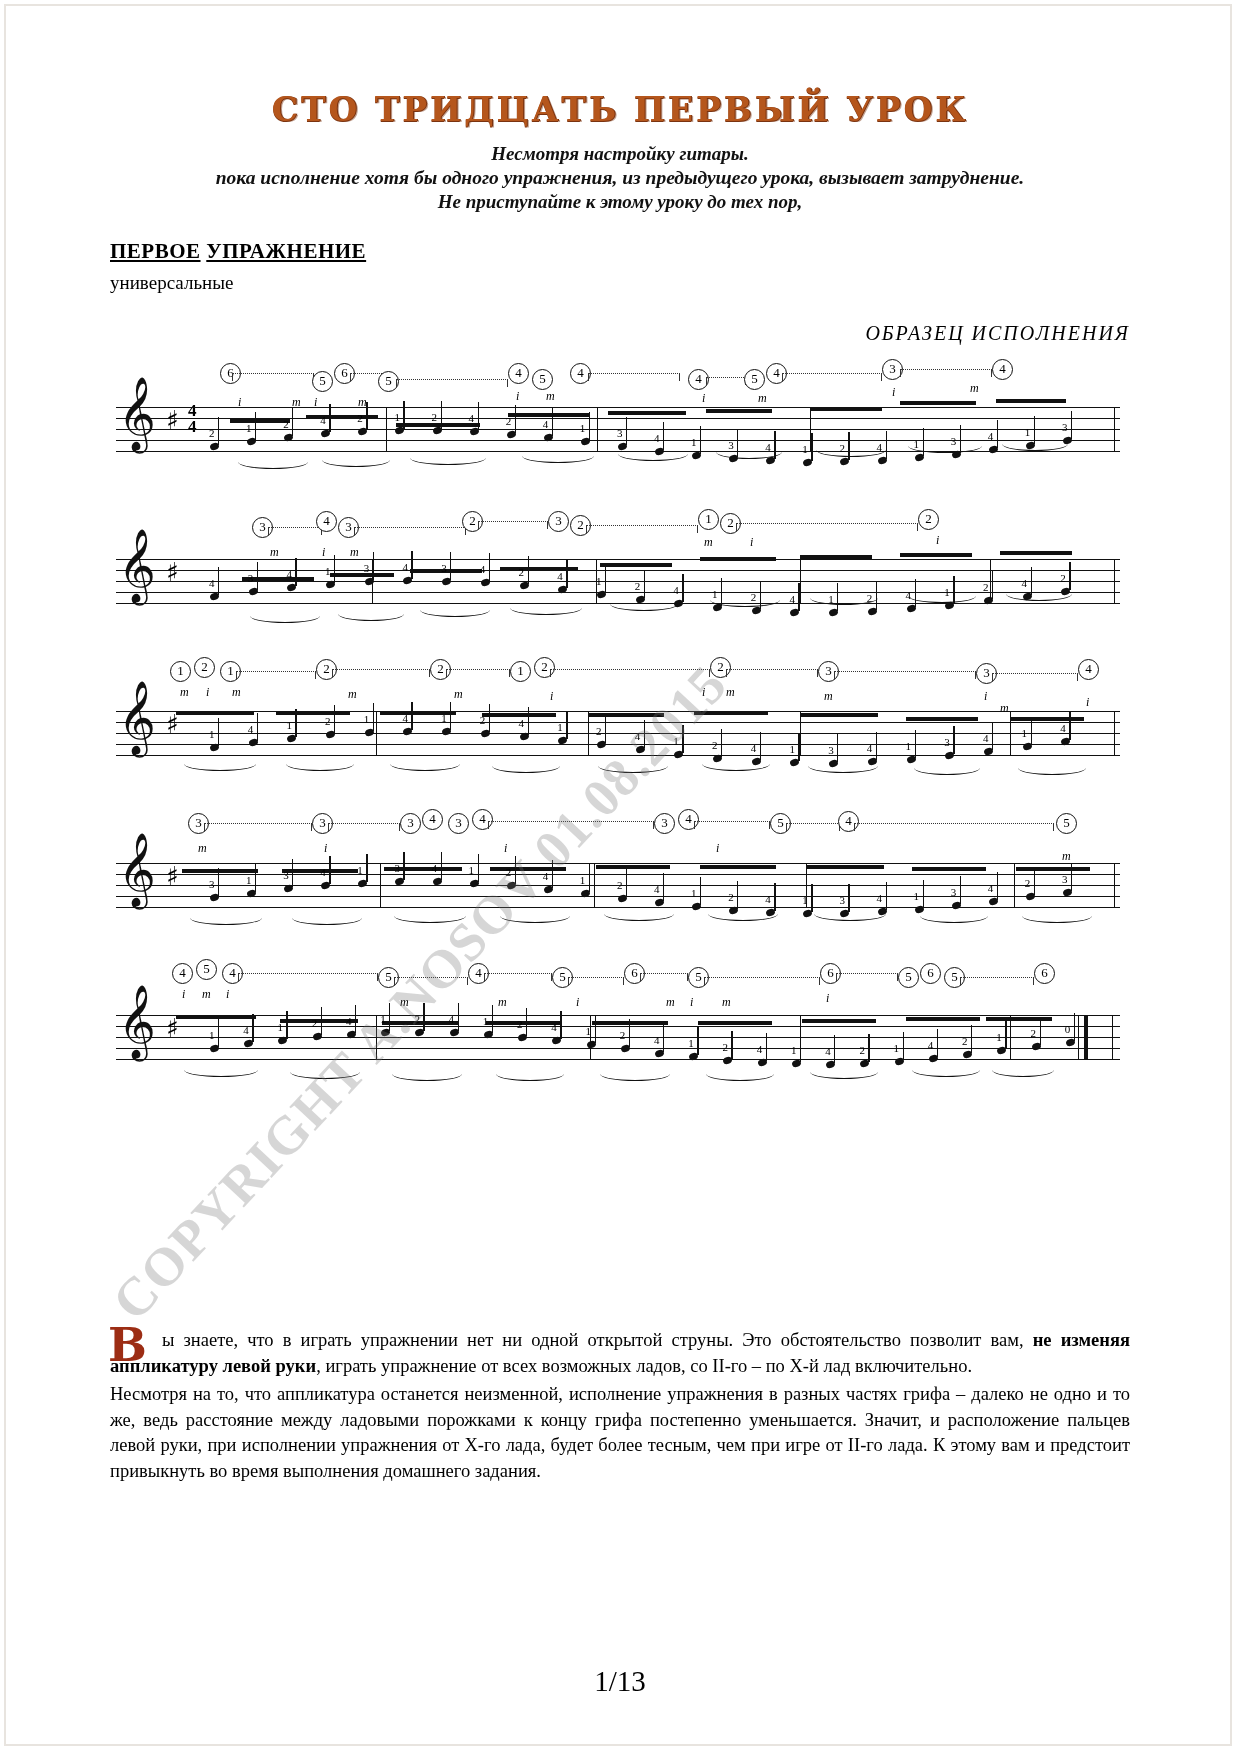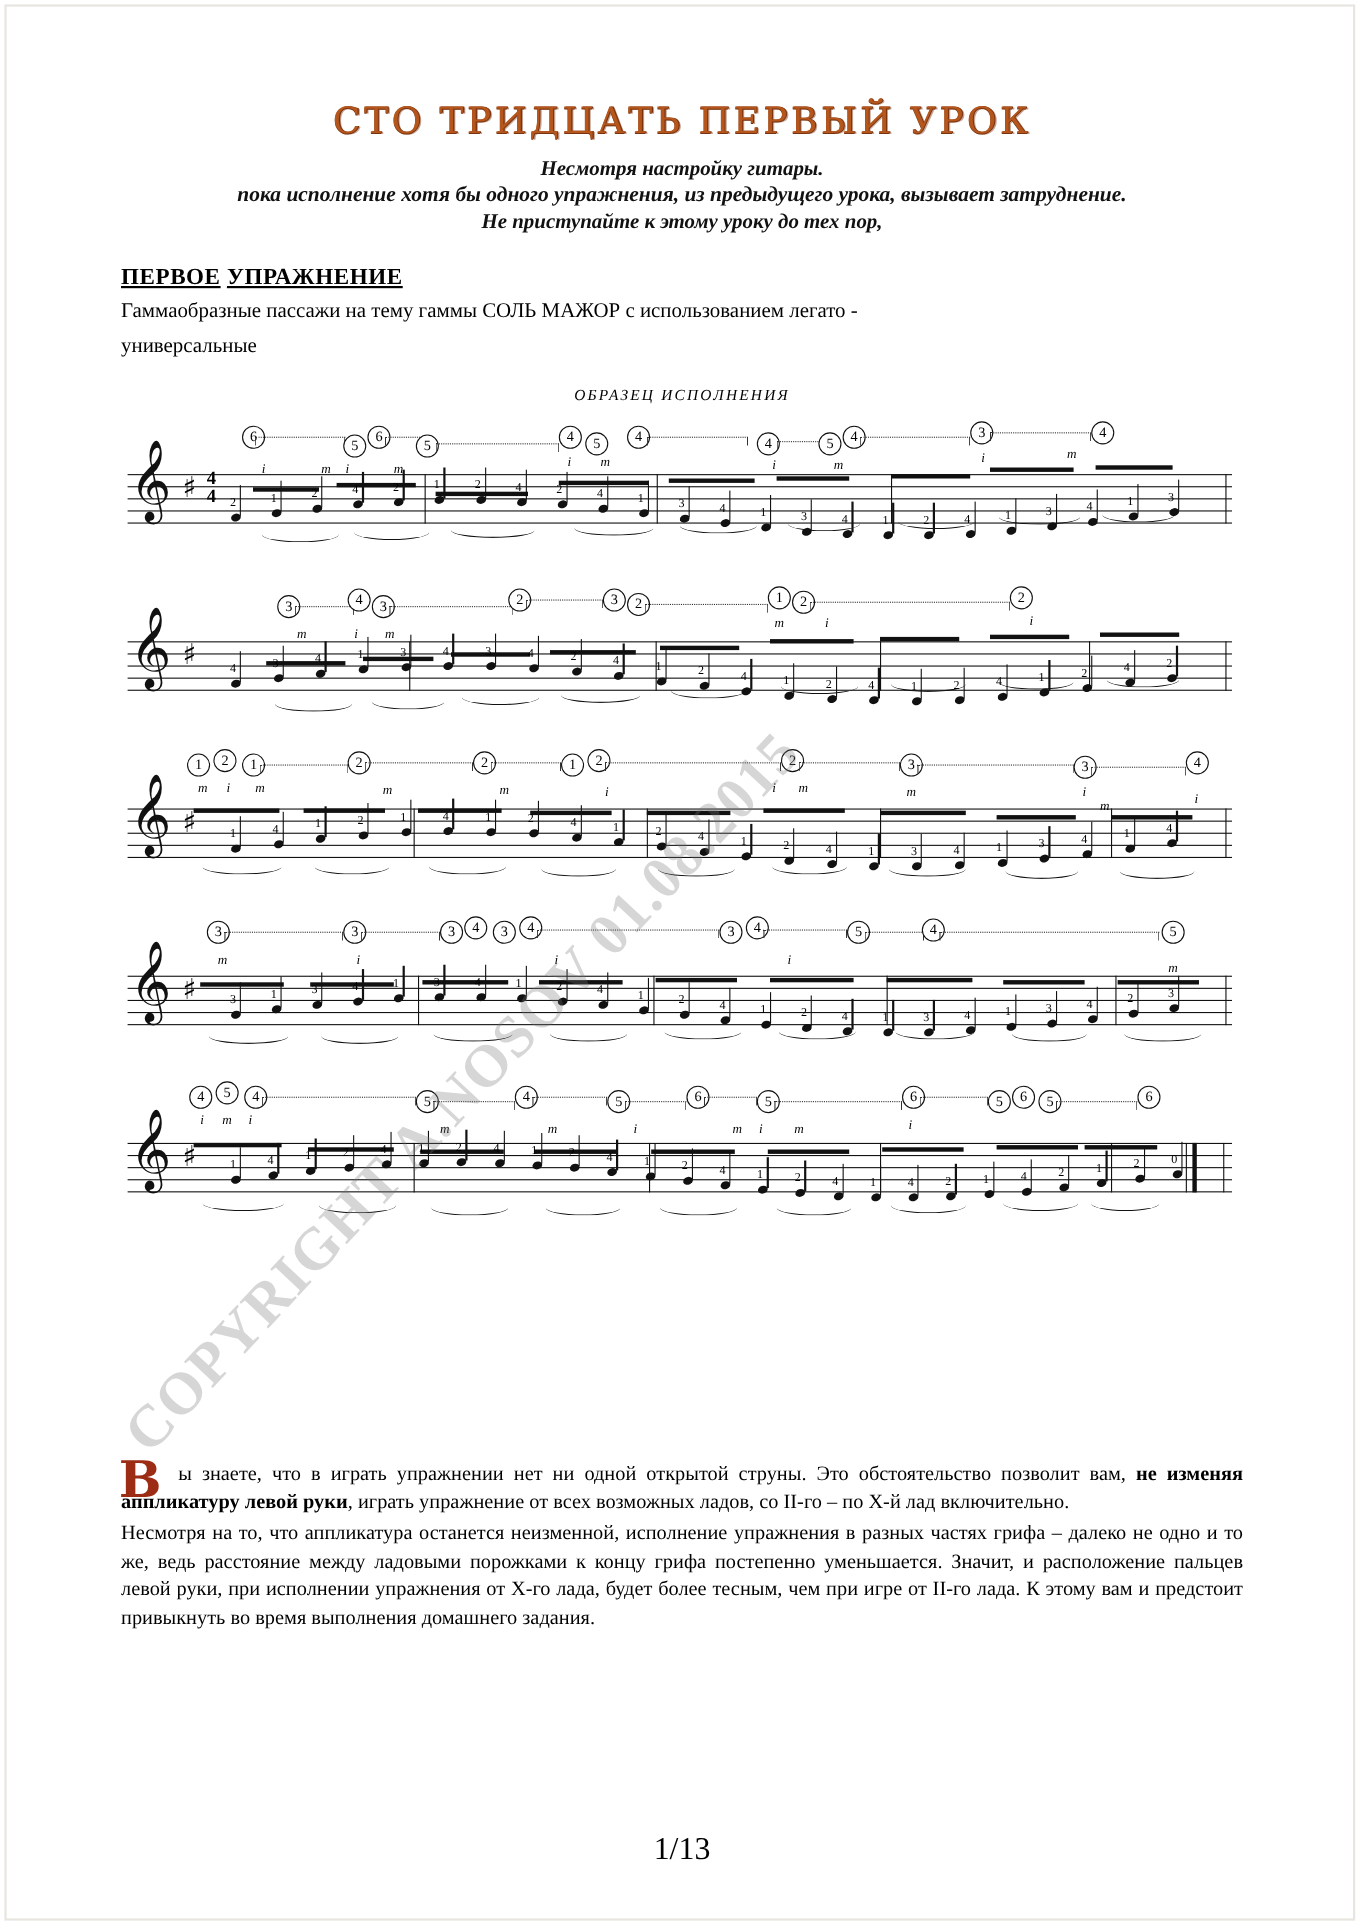--- a/index.html
+++ b/index.html
@@ -31,21 +31,21 @@
     position: absolute;
     left: 110px;
     top: 90px;
     width: 1020px;
   }
 
   
   .doc-title {
     text-align: center;
     font-family: "DejaVu Serif", serif;
-    font-weight: normal;
+    font-weight: bold;
     font-size: 33px;
     letter-spacing: 3px;
     color: #b5561c;
     text-shadow:
       1px 0 0 #7a3310,
       0 1px 0 #7a3310,
       2px 1px 0 rgba(122,51,16,.45);
     margin: 0 0 14px 0;
   }
   .subtitle {
@@ -66,23 +66,23 @@
     letter-spacing: .5px;
   }
   .section-head span { text-decoration: underline; }
   .para {
     font-size: 19px;
     line-height: 1.35;
     margin: 6px 0 0 0;
     text-align: justify;
   }
   .center-label {
-    text-align: center;
+    text-align: right;
     font-style: italic;
-    font-size: 14px;
+    font-size: 20px;
     letter-spacing: 2px;
     margin: 26px 0 6px 0;
   }
 
   
   .staff-block {
     position: relative;
     height: 150px;
     margin: 0 0 2px 0;
   }
@@ -266,21 +266,20 @@
 
     <div class="subtitle">Несмотря настройку гитары.</div>
     <div class="subtitle wide">пока исполнение хотя бы одного упражнения, из предыдущего урока, вызывает затруднение.</div>
     <div class="subtitle">Не приступайте к этому уроку до тех пор,</div>
 
     <div class="section-head">
       <span>ПЕРВОЕ</span>
       <span>УПРАЖНЕНИЕ</span>
     </div>
 
-    <div class="para">Гаммаобразные пассажи на тему гаммы СОЛЬ МАЖОР с использованием легато -</div>
     <div class="para">универсальные</div>
 
     <div class="center-label">ОБРАЗЕЦ ИСПОЛНЕНИЯ</div>
 
     <div class="staff-block">
       <div class="clef">𝄞</div>
       <div class="keysig">♯</div>
       <div class="timesig">
         <div>4</div>
         <div>4</div>

